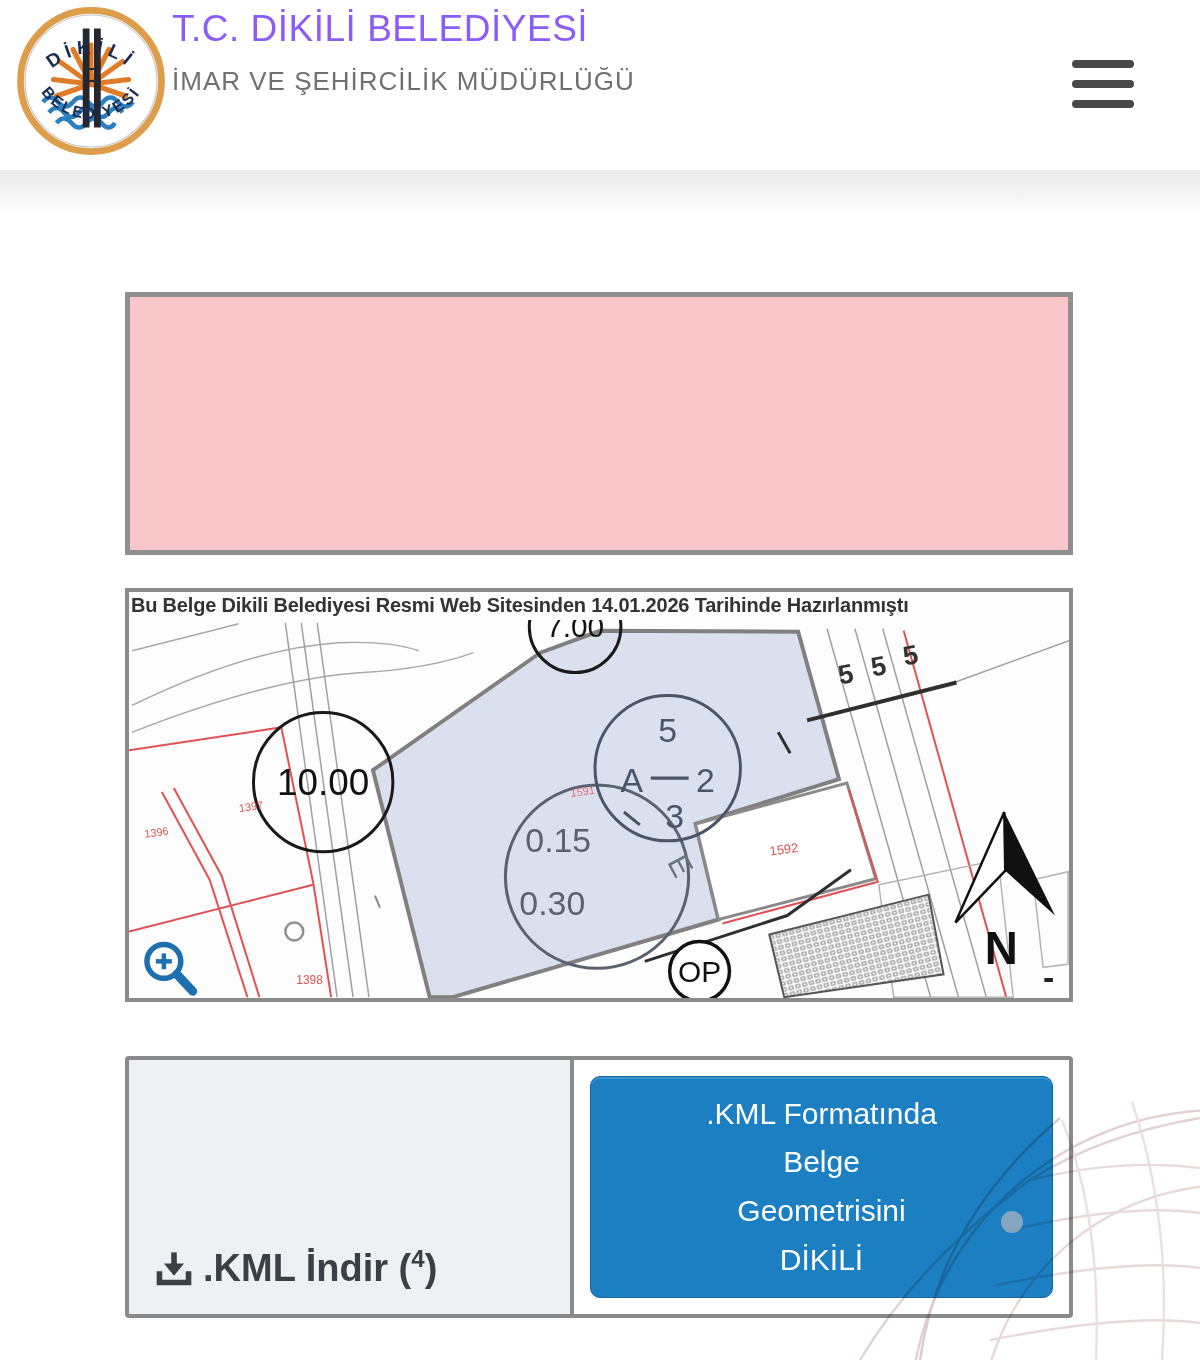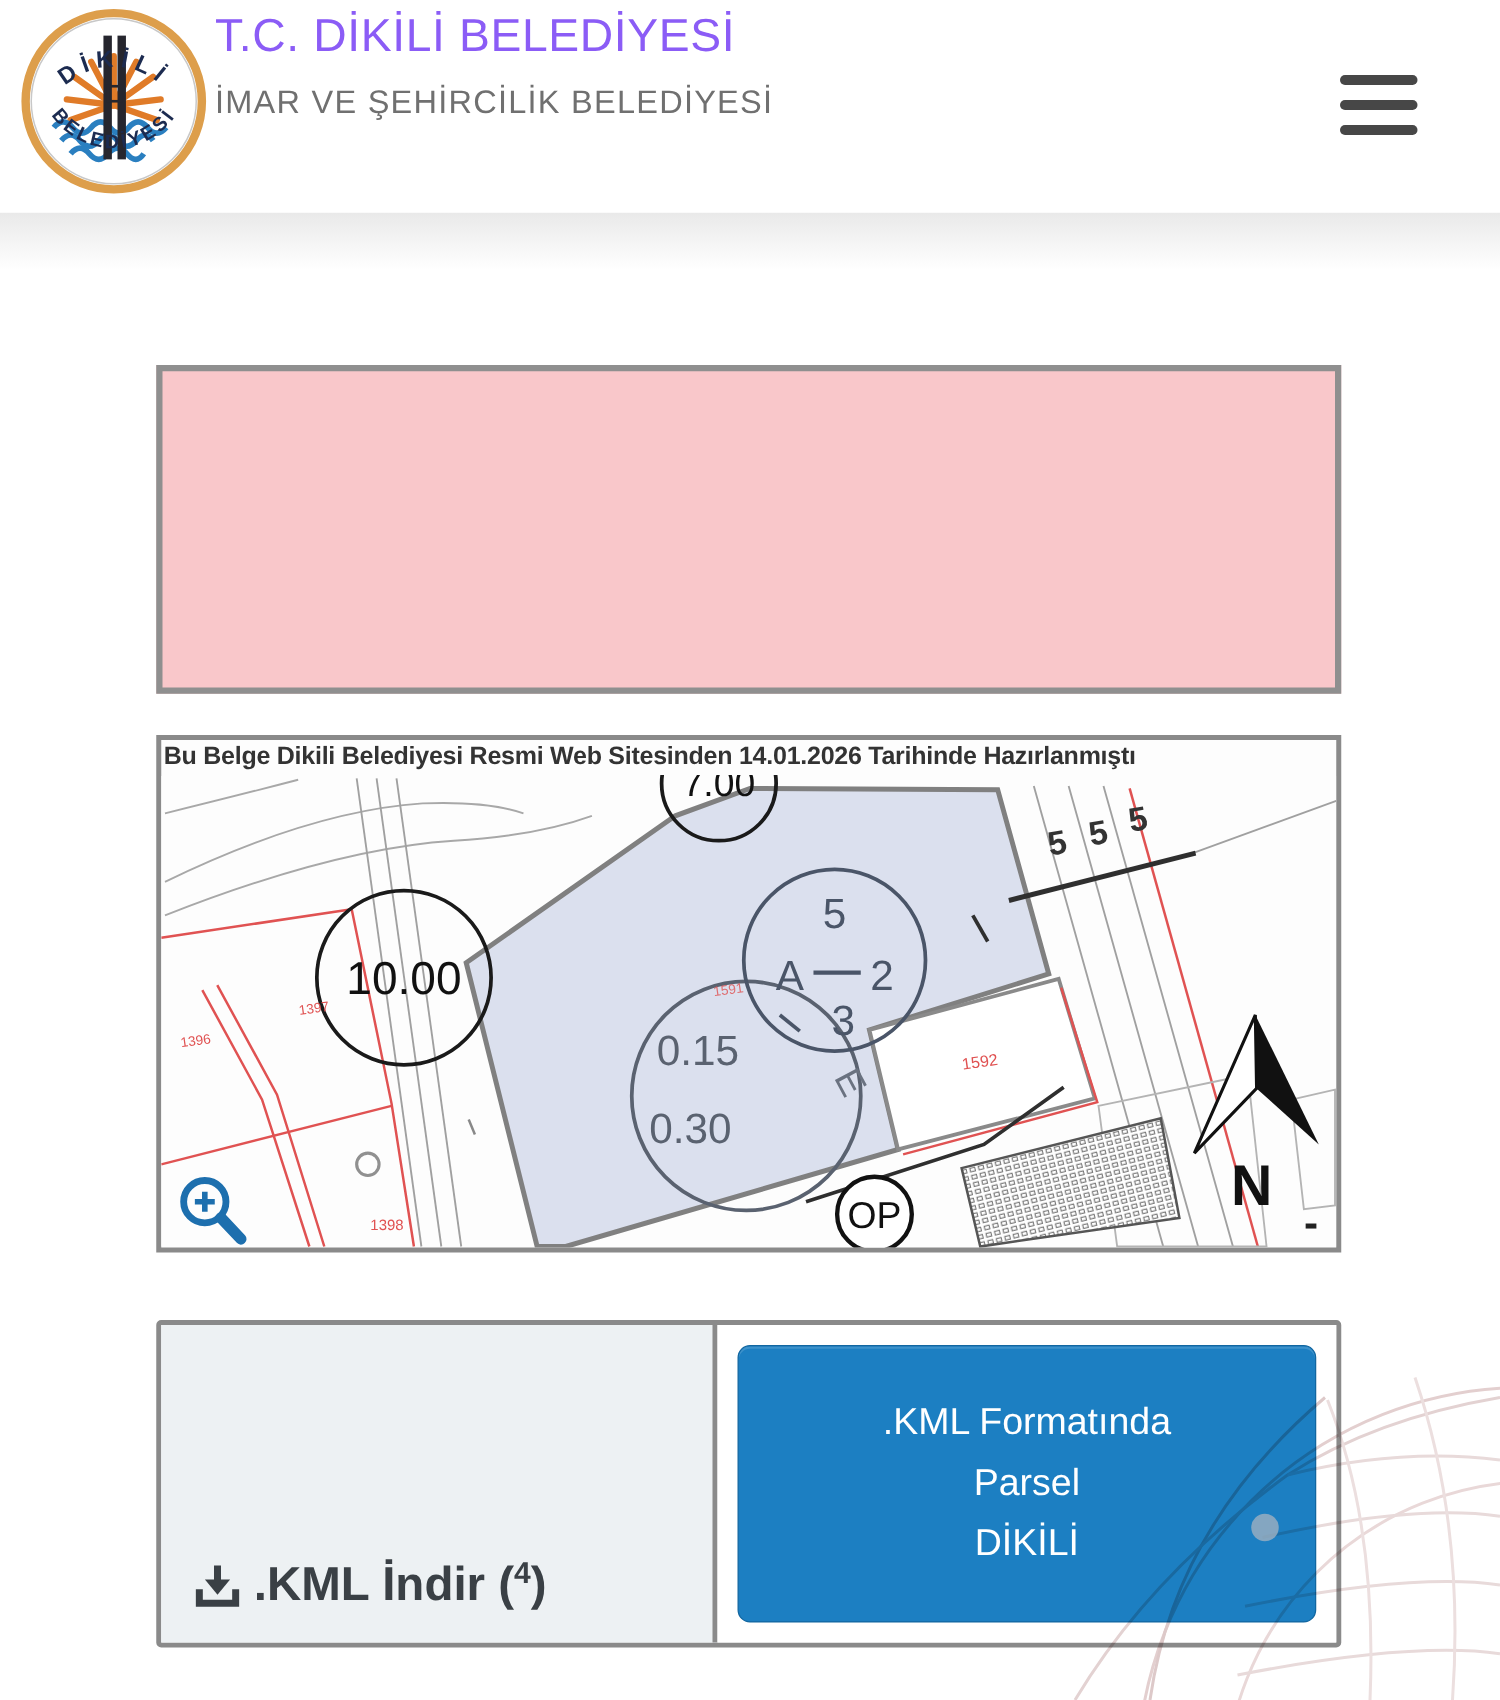--- a/index.html
+++ b/index.html
@@ -91,21 +91,21 @@
         <text font-size="12.5" font-weight="bold" fill="#1c2b50" letter-spacing="3.5" font-family="Liberation Sans, sans-serif">
           <textPath href="#arcTop" startOffset="50%" text-anchor="middle">DİKİLİ</textPath>
         </text>
         <text font-size="10.5" font-weight="bold" fill="#1c2b50" letter-spacing="1.6" font-family="Liberation Sans, sans-serif">
           <textPath href="#arcBot" startOffset="50%" text-anchor="middle">BELEDİYESİ</textPath>
         </text>
       </svg>
     </div>
     <div class="head-text">
       <div class="head-title">T.C. DİKİLİ BELEDİYESİ</div>
-      <div class="head-sub">İMAR VE ŞEHİRCİLİK BELEDİYESİ</div>
+      <div class="head-sub">İMAR VE ŞEHİRCİLİK MÜDÜRLÜĞÜ</div>
     </div>
     <div class="hamburger">
       <span></span>
       <span></span>
       <span></span>
     </div>
   </div>
   <div class="header-strip"></div>
 
   <div class="notice">
@@ -229,21 +229,22 @@
           <line x1="17" y1="3" x2="17" y2="16" stroke="#3a4045" stroke-width="5"></line>
           <polygon points="8,13 26,13 17,24" fill="#3a4045"></polygon>
           <path d="M4 20 L4 30 L30 30 L30 20" fill="none" stroke="#3a4045" stroke-width="5"></path>
         </svg>
         <span><span>.KML İndir (</span><sup>4</sup><span>)</span></span>
       </div>
     </div>
     <div class="dl-right">
       <div class="kml-btn">
         <div>.KML Formatında</div>
-        <div>Parsel</div>
+        <div>Belge</div>
+        <div>Geometrisini</div>
         <div>DİKİLİ</div>
       </div>
     </div>
   </div>
 
   <svg class="watermark" width="400" height="320" viewBox="0 0 400 320">
     <g fill="none" stroke-width="2.4">
       <circle cx="420" cy="380" r="310" stroke="#e3cfcf"></circle>
       <circle cx="430" cy="395" r="250" stroke="#e9d8d8"></circle>
       <path d="M120 320 Q140 180 260 78" stroke="#ddc9c9"></path>

